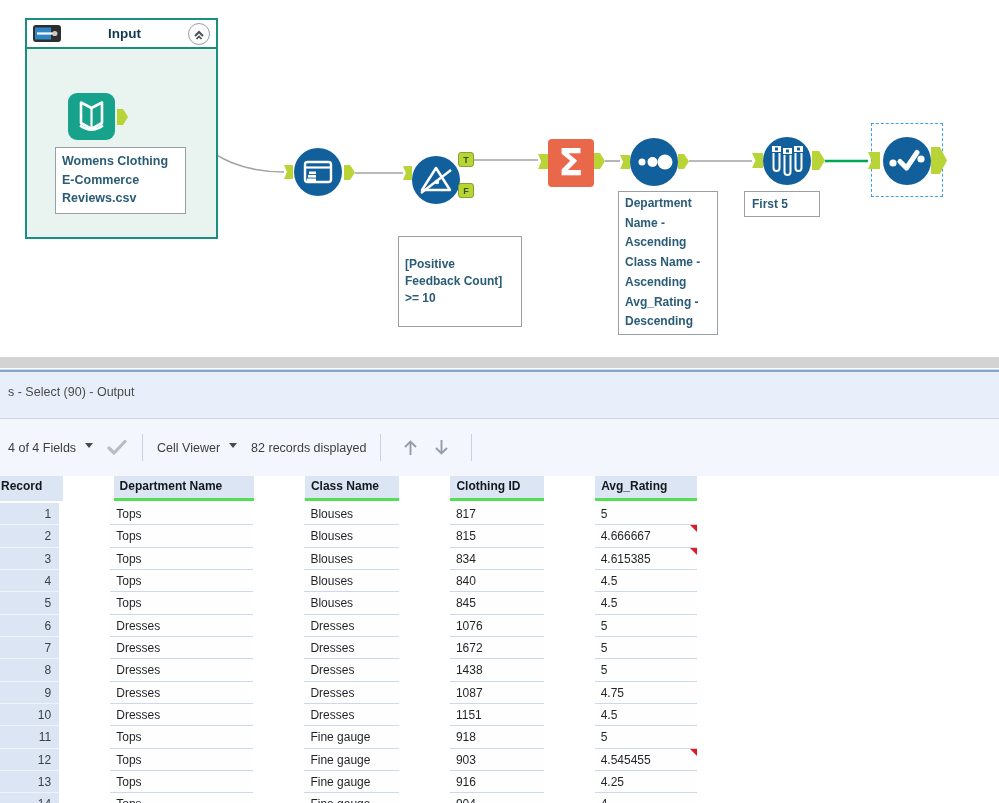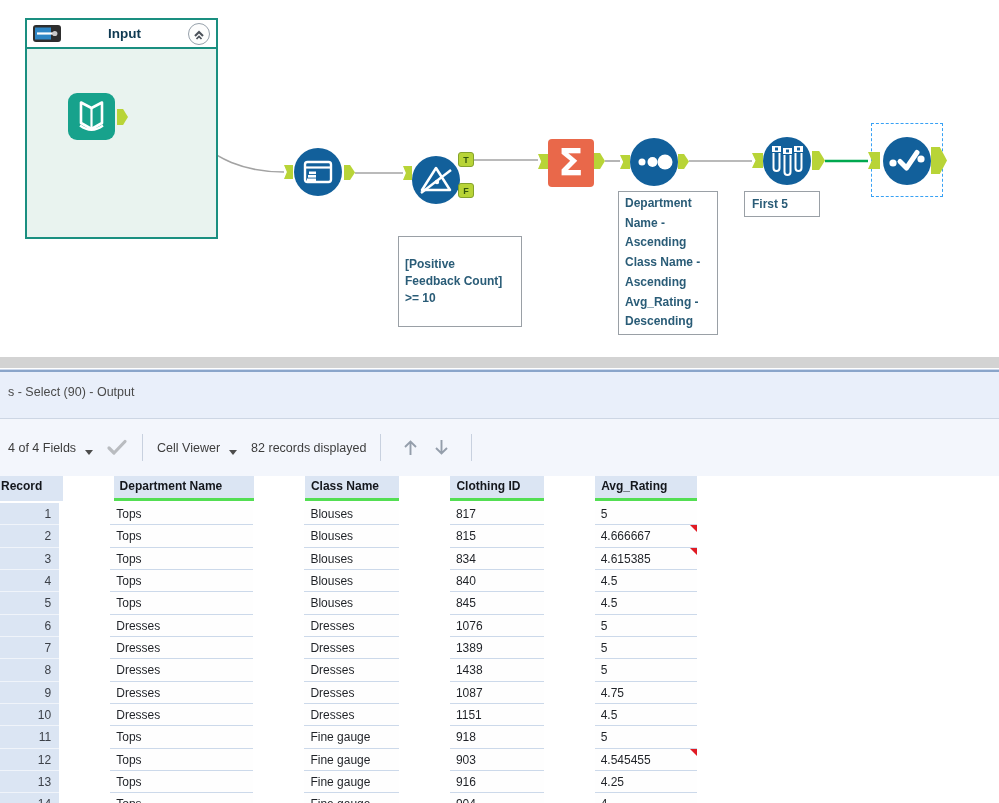--- a/index.html
+++ b/index.html
@@ -39,21 +39,21 @@
   .splitter{position:absolute;left:0;top:0;width:999px;height:11px;background:#d3d3d3;}
   .accent{position:absolute;left:0;top:12px;width:999px;height:3px;background:#8aa5ca;border-top:1px solid #cdd9ec;box-sizing:border-box;}
   .titlebar{position:absolute;left:0;top:15px;width:999px;height:47px;background:#e9effa;
       border-bottom:1px solid #cdd6e4;box-sizing:border-box;color:#4a4a4a;font-size:12.5px;
       padding:13px 0 0 8px;}
   .toolbar{position:absolute;left:0;top:62px;width:999px;height:57px;background:#f3f6fc;
       display:flex;align-items:center;padding-left:8px;box-sizing:border-box;color:#3d3d3d;font-size:12.5px;}
   .caret{width:0;height:0;border-left:4.5px solid transparent;border-right:4.5px solid transparent;
       border-top:5px solid #4c4c4c;margin:2px 0 0 9px;}
   .tsep{width:1px;height:27px;background:#c8d1df;margin:0 14px;}
-  .tbtn{display:flex;align-items:flex-end;}
+  .tbtn{display:flex;align-items:flex-start;}
   
   #grid{position:absolute;left:0;top:119px;width:700px;height:327px;background:#fff;overflow:hidden;}
   .hrow,.grow{display:flex;gap:48px;}
   .hcell{height:19px;background:#dbe5f3;font-size:12px;font-weight:bold;color:#14171c;
       padding:3px 0 0 6px;box-sizing:content-box;border-bottom:3px solid #dbe5f3;margin-right:3px;}
   .hcell.underlined{border-bottom:3px solid #53de53;}
   .hrow{margin-bottom:2px;}
   .rcell{background:#dbe5f3;color:#3c4048;text-align:right;padding:4px 8px 0 0;
       border-bottom:1px solid #f0f4fa;box-sizing:border-box;margin-right:3px;}
   .dcell{position:relative;background:#fefefe;color:#1f2227;padding:4px 0 8px 6px;
@@ -100,20 +100,23 @@
 
     <div class="rounded-sq-tool" style="left:68px;top:93px;width:47px;height:47px;">
       <svg width="47" height="47" viewBox="0 0 47 47">
         <path d="M23.5,15 L13,9.5 L13,30 L23.5,36 L34,30 L34,9.5 Z" fill="none" stroke="#fff" stroke-width="2.6" stroke-linejoin="round"></path>
         <line x1="23.5" y1="15" x2="23.5" y2="36" stroke="#fff" stroke-width="2.2"></line>
         <path d="M12,32.5 Q23.5,41 35,32.5" fill="none" stroke="#fff" stroke-width="2.2"></path>
       </svg>
     </div>
     <div class="anchor-out" style="left:117px;top:109px;width:11px;height:16px;"></div>
 
+    <div class="annotation" style="left:55px;top:147px;width:131px;min-height:67px;font-size:12.5px;line-height:18.5px;padding:4px 6px;">Womens Clothing
+E-Commerce
+Reviews.csv</div>
 
     <div class="tool" style="left:294px;top:148px;">
       <div class="circ"></div>
       <svg width="48" height="48" viewBox="0 0 48 48">
         <rect x="11" y="14" width="26" height="20" rx="2.5" fill="none" stroke="#fff" stroke-width="2.4"></rect>
         <line x1="11" y1="19.5" x2="37" y2="19.5" stroke="#fff" stroke-width="2.2"></line>
         <rect x="15" y="23.5" width="7" height="2.6" fill="#fff"></rect>
         <rect x="14" y="27" width="8" height="2.6" fill="#fff"></rect>
         <rect x="13" y="30.5" width="9" height="2.6" fill="#fff"></rect>
       </svg>
@@ -271,21 +274,21 @@
             <div class="rcell col0">6</div>
             <div class="dcell col1">Dresses</div>
             <div class="dcell col2">Dresses</div>
             <div class="dcell col3">1076</div>
             <div class="dcell col4">5</div>
           </div>
           <div class="grow">
             <div class="rcell col0">7</div>
             <div class="dcell col1">Dresses</div>
             <div class="dcell col2">Dresses</div>
-            <div class="dcell col3">1389</div>
+            <div class="dcell col3">1672</div>
             <div class="dcell col4">5</div>
           </div>
           <div class="grow">
             <div class="rcell col0">8</div>
             <div class="dcell col1">Dresses</div>
             <div class="dcell col2">Dresses</div>
             <div class="dcell col3">1438</div>
             <div class="dcell col4">5</div>
           </div>
           <div class="grow">

